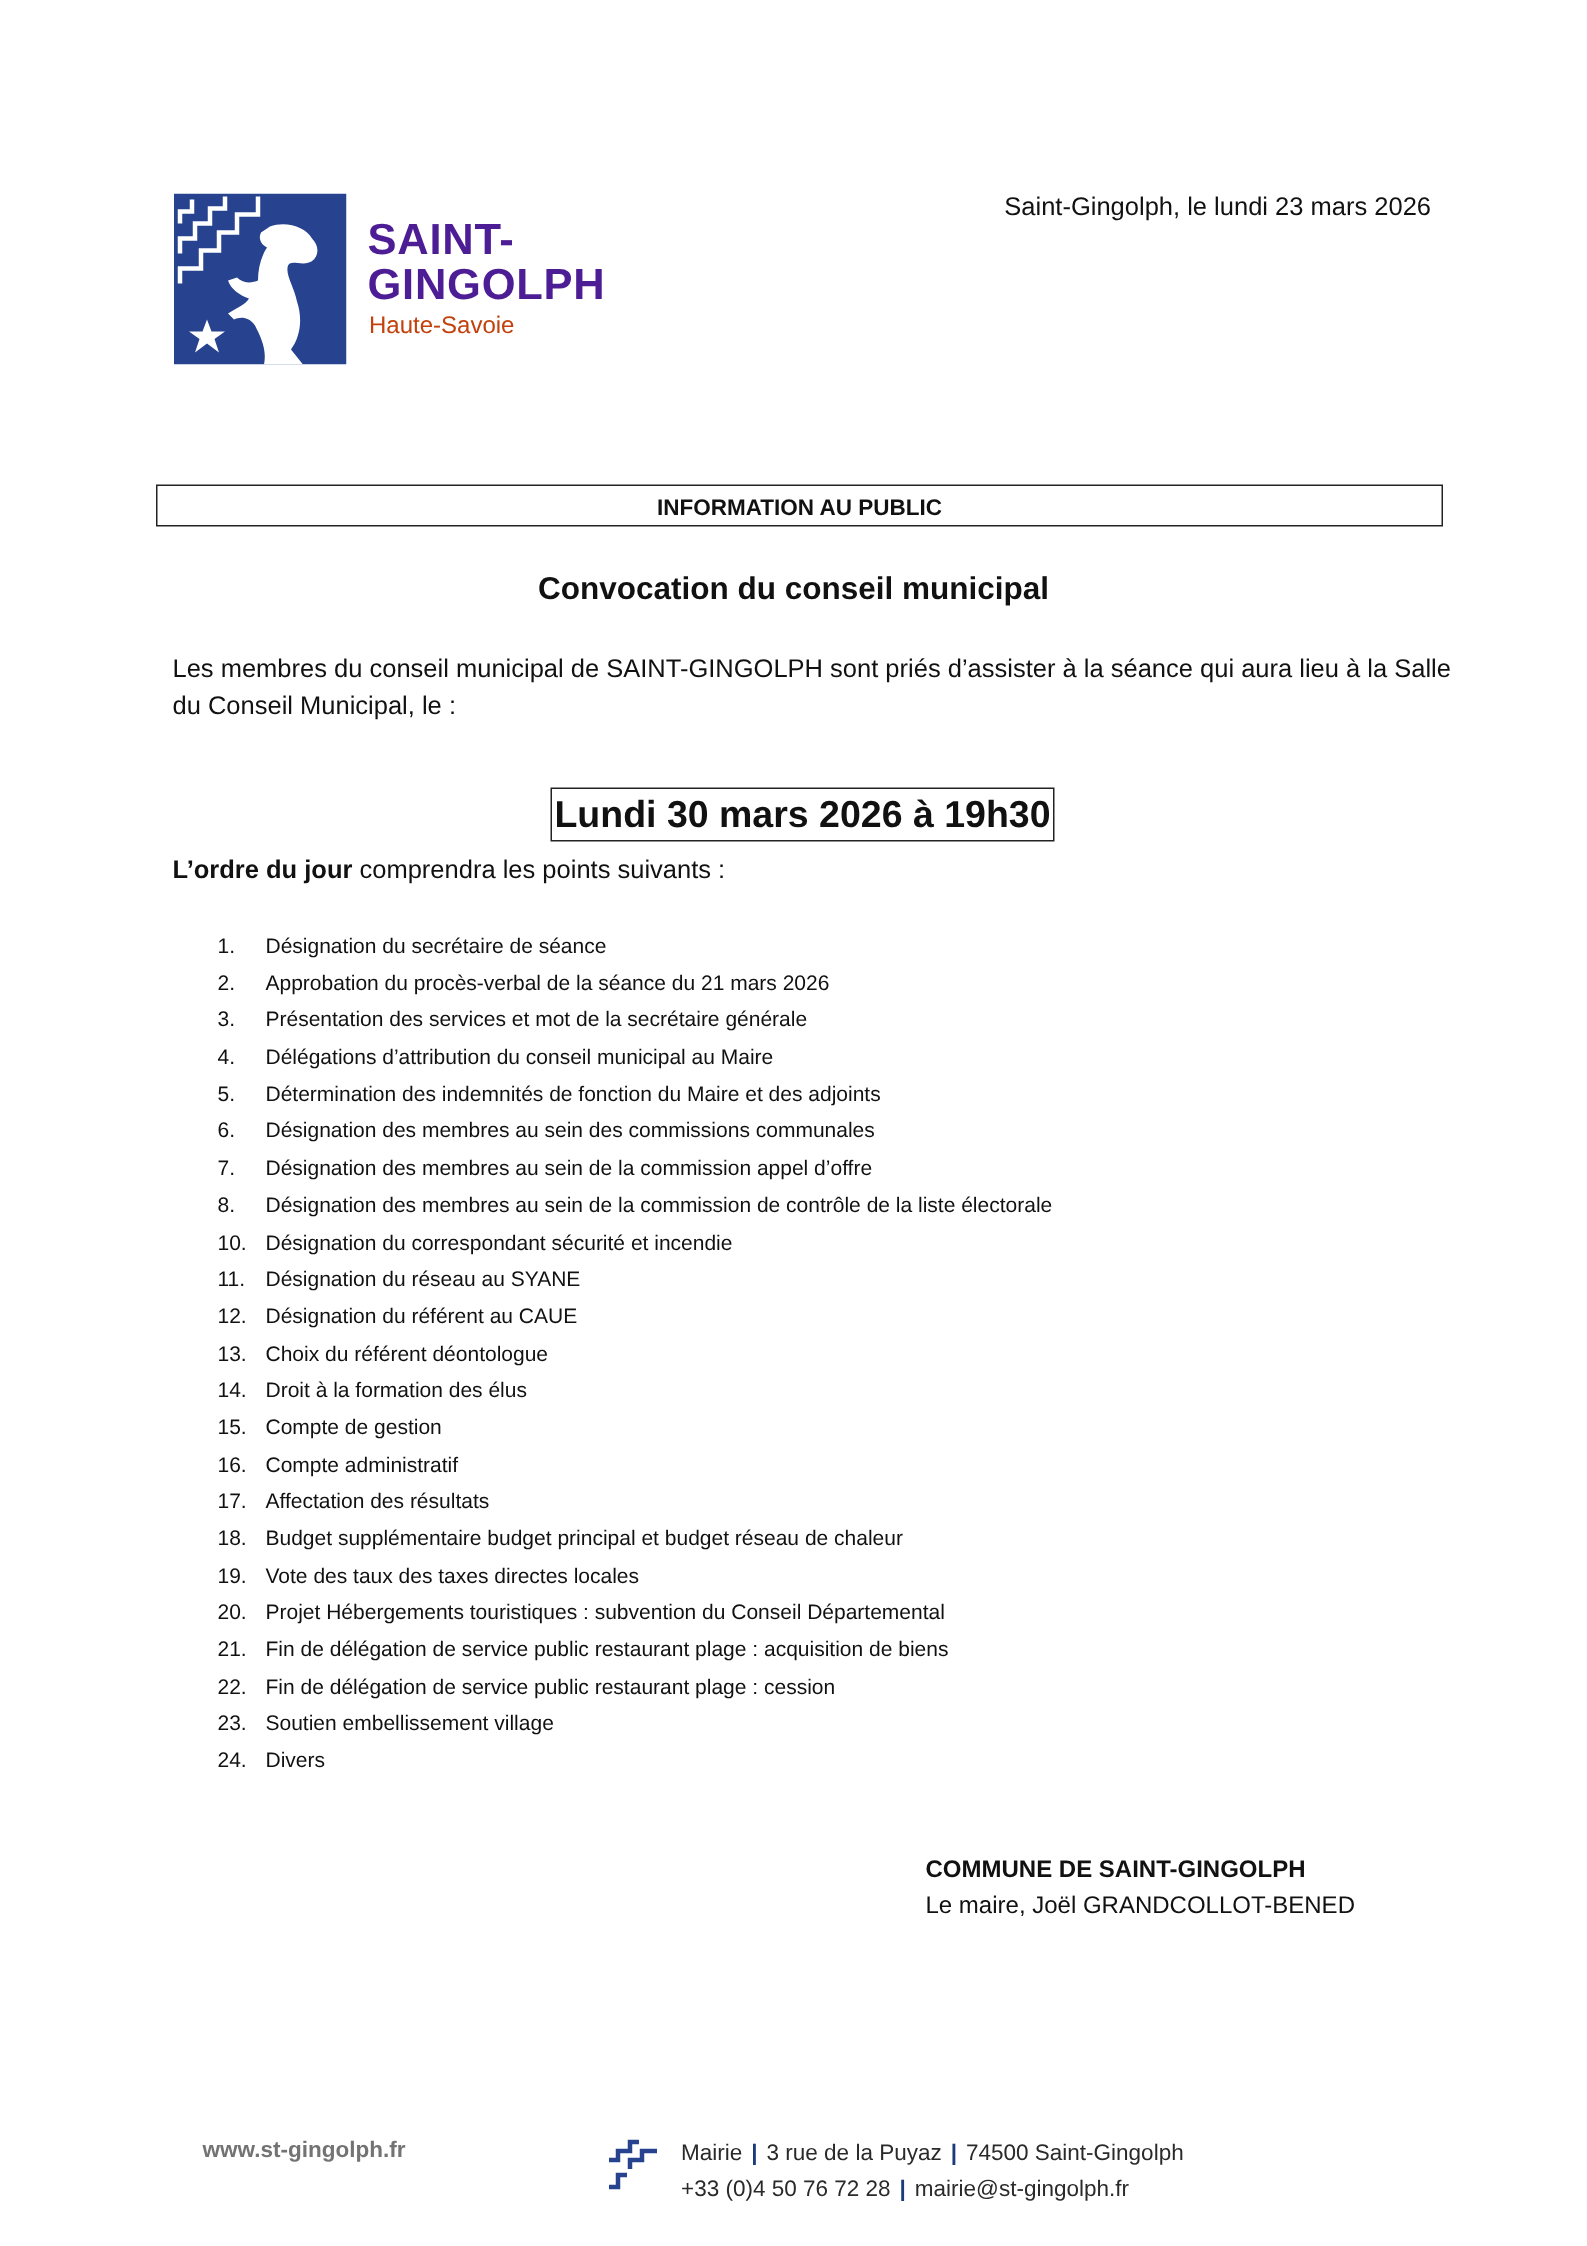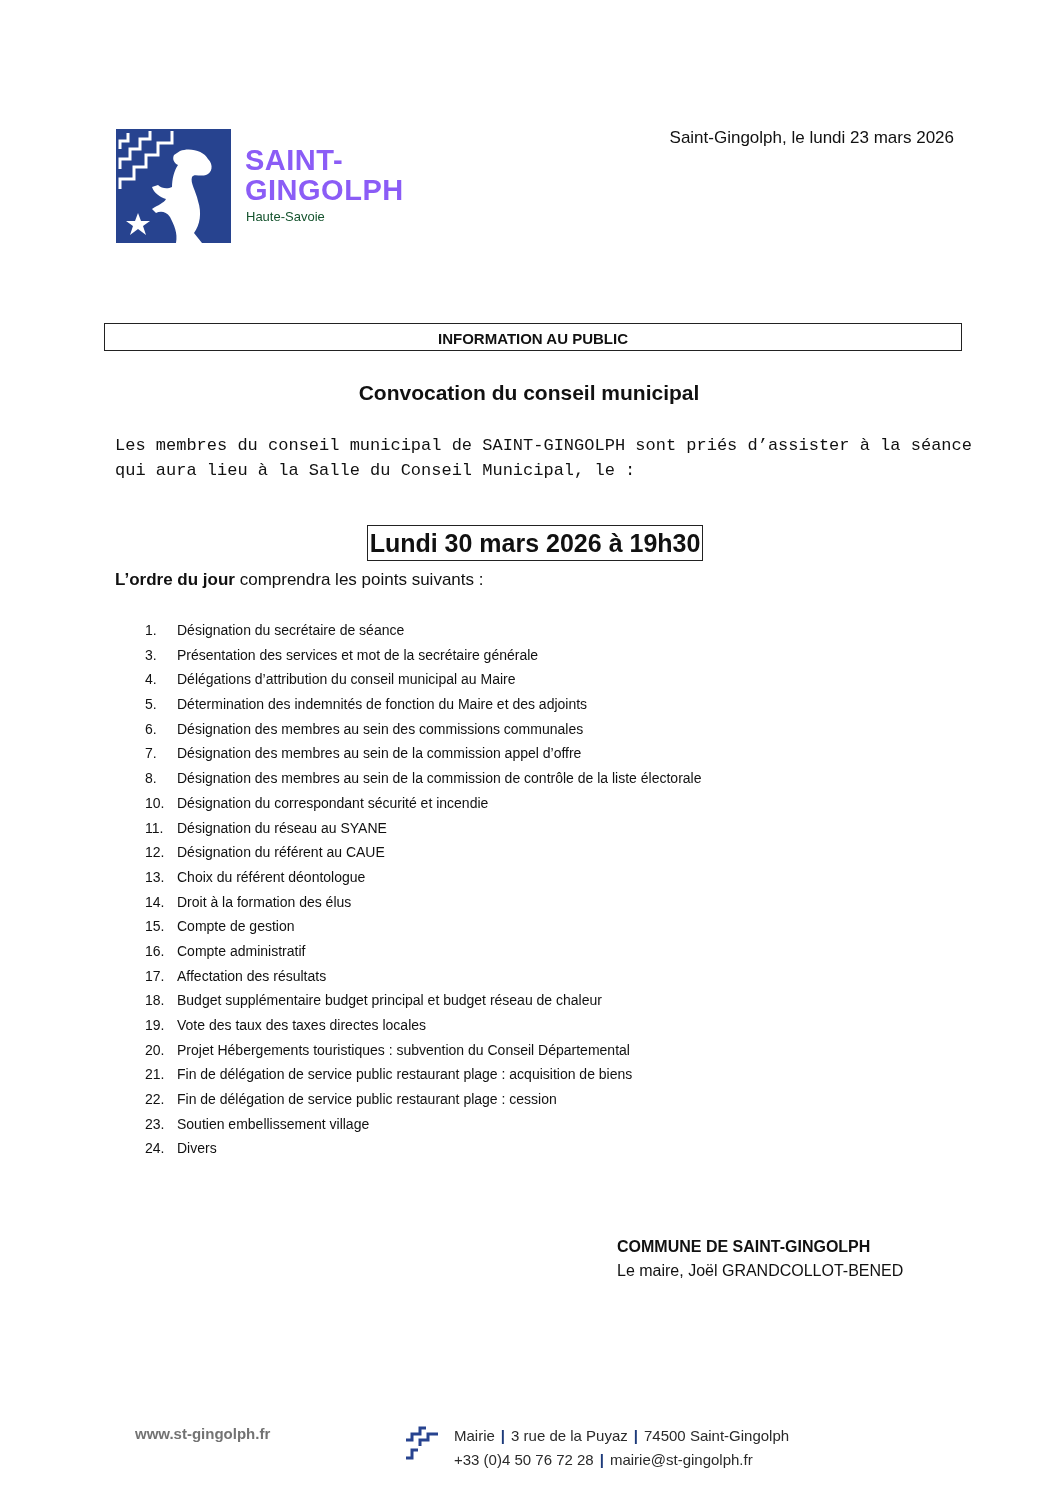--- a/index.html
+++ b/index.html
@@ -1,31 +1,31 @@
 <!DOCTYPE html>
 <html><head>
 <meta charset="utf-8">
 <style>
   html, body { margin: 0; padding: 0; background: #ffffff; }
   body { width: 1058px; height: 1497px; position: relative; overflow: hidden;
          font-family: "Liberation Sans", sans-serif; color: #111; }
   .abs { position: absolute; }
   .logo { left: 116px; top: 129px; width: 290px; height: 115px; }
   .logo-mark { position: absolute; left: 0; top: 0; width: 115px; height: 114px; }
-  .logo-name { position: absolute; left: 129px; top: 16px; color: #8b5cf6;
+  .logo-name { position: absolute; left: 129px; top: 16px; color: #4c1d95;
                font-weight: bold; font-size: 29px; line-height: 30px; letter-spacing: 0.5px; }
-  .logo-sub { position: absolute; left: 130px; top: 80px; color: #14532d;
-              font-size: 13px; }
+  .logo-sub { position: absolute; left: 130px; top: 80px; color: #c2410c;
+              font-size: 16px; }
   .date { right: 104px; top: 128px; font-size: 17px; }
   .info-box { left: 104px; top: 323px; width: 858px; height: 28px;
               border: 1px solid #222; text-align: center; font-weight: bold;
               font-size: 15px; line-height: 29px; box-sizing: border-box; }
   .title { left: 0; width: 1058px; top: 381px; text-align: center;
            font-weight: bold; font-size: 21px; }
-  .intro { left: 115px; top: 434px; width: 860px; font-size: 17px; line-height: 24.5px; font-family: Liberation Mono, monospace; }
+  .intro { left: 115px; top: 434px; width: 860px; font-size: 17px; line-height: 24.5px; }
   .date-box-wrap { left: 0; width: 1070px; top: 508px; text-align: center; }
   .date-box { display: inline-block; border: 1px solid #222; padding: 0 2px;
               font-weight: bold; font-size: 25px; line-height: 34px; margin-top: 17px; }
   .agenda-intro { left: 115px; top: 570px; font-size: 17px; }
   .agenda-intro b { font-weight: bold; }
   .agenda { left: 145px; top: 618px; margin: 0; padding: 0; list-style: none;
             font-size: 14px; }
   .agenda li { height: 24.7px; line-height: 24.7px; white-space: nowrap; }
   .agenda .num { display: inline-block; width: 32px; }
   .sign { left: 617px; top: 1235px; font-size: 16px; line-height: 24px; }
@@ -68,20 +68,21 @@
 <div class="abs date-box-wrap">
   <span class="date-box">Lundi 30 mars 2026 à 19h30</span>
 </div>
 
 <div class="abs agenda-intro">
   <b>L’ordre du jour</b><span> comprendra les points suivants :</span>
 </div>
 
 <ol class="abs agenda">
   <li><span class="num">1.</span><span>Désignation du secrétaire de séance</span></li>
+  <li><span class="num">2.</span><span>Approbation du procès-verbal de la séance du 21 mars 2026</span></li>
   <li><span class="num">3.</span><span>Présentation des services et mot de la secrétaire générale</span></li>
   <li><span class="num">4.</span><span>Délégations d’attribution du conseil municipal au Maire</span></li>
   <li><span class="num">5.</span><span>Détermination des indemnités de fonction du Maire et des adjoints</span></li>
   <li><span class="num">6.</span><span>Désignation des membres au sein des commissions communales</span></li>
   <li><span class="num">7.</span><span>Désignation des membres au sein de la commission appel d’offre</span></li>
   <li><span class="num">8.</span><span>Désignation des membres au sein de la commission de contrôle de la liste électorale</span></li>
   <li><span class="num">10.</span><span>Désignation du correspondant sécurité et incendie</span></li>
   <li><span class="num">11.</span><span>Désignation du réseau au SYANE</span></li>
   <li><span class="num">12.</span><span>Désignation du référent au CAUE</span></li>
   <li><span class="num">13.</span><span>Choix du référent déontologue</span></li>

